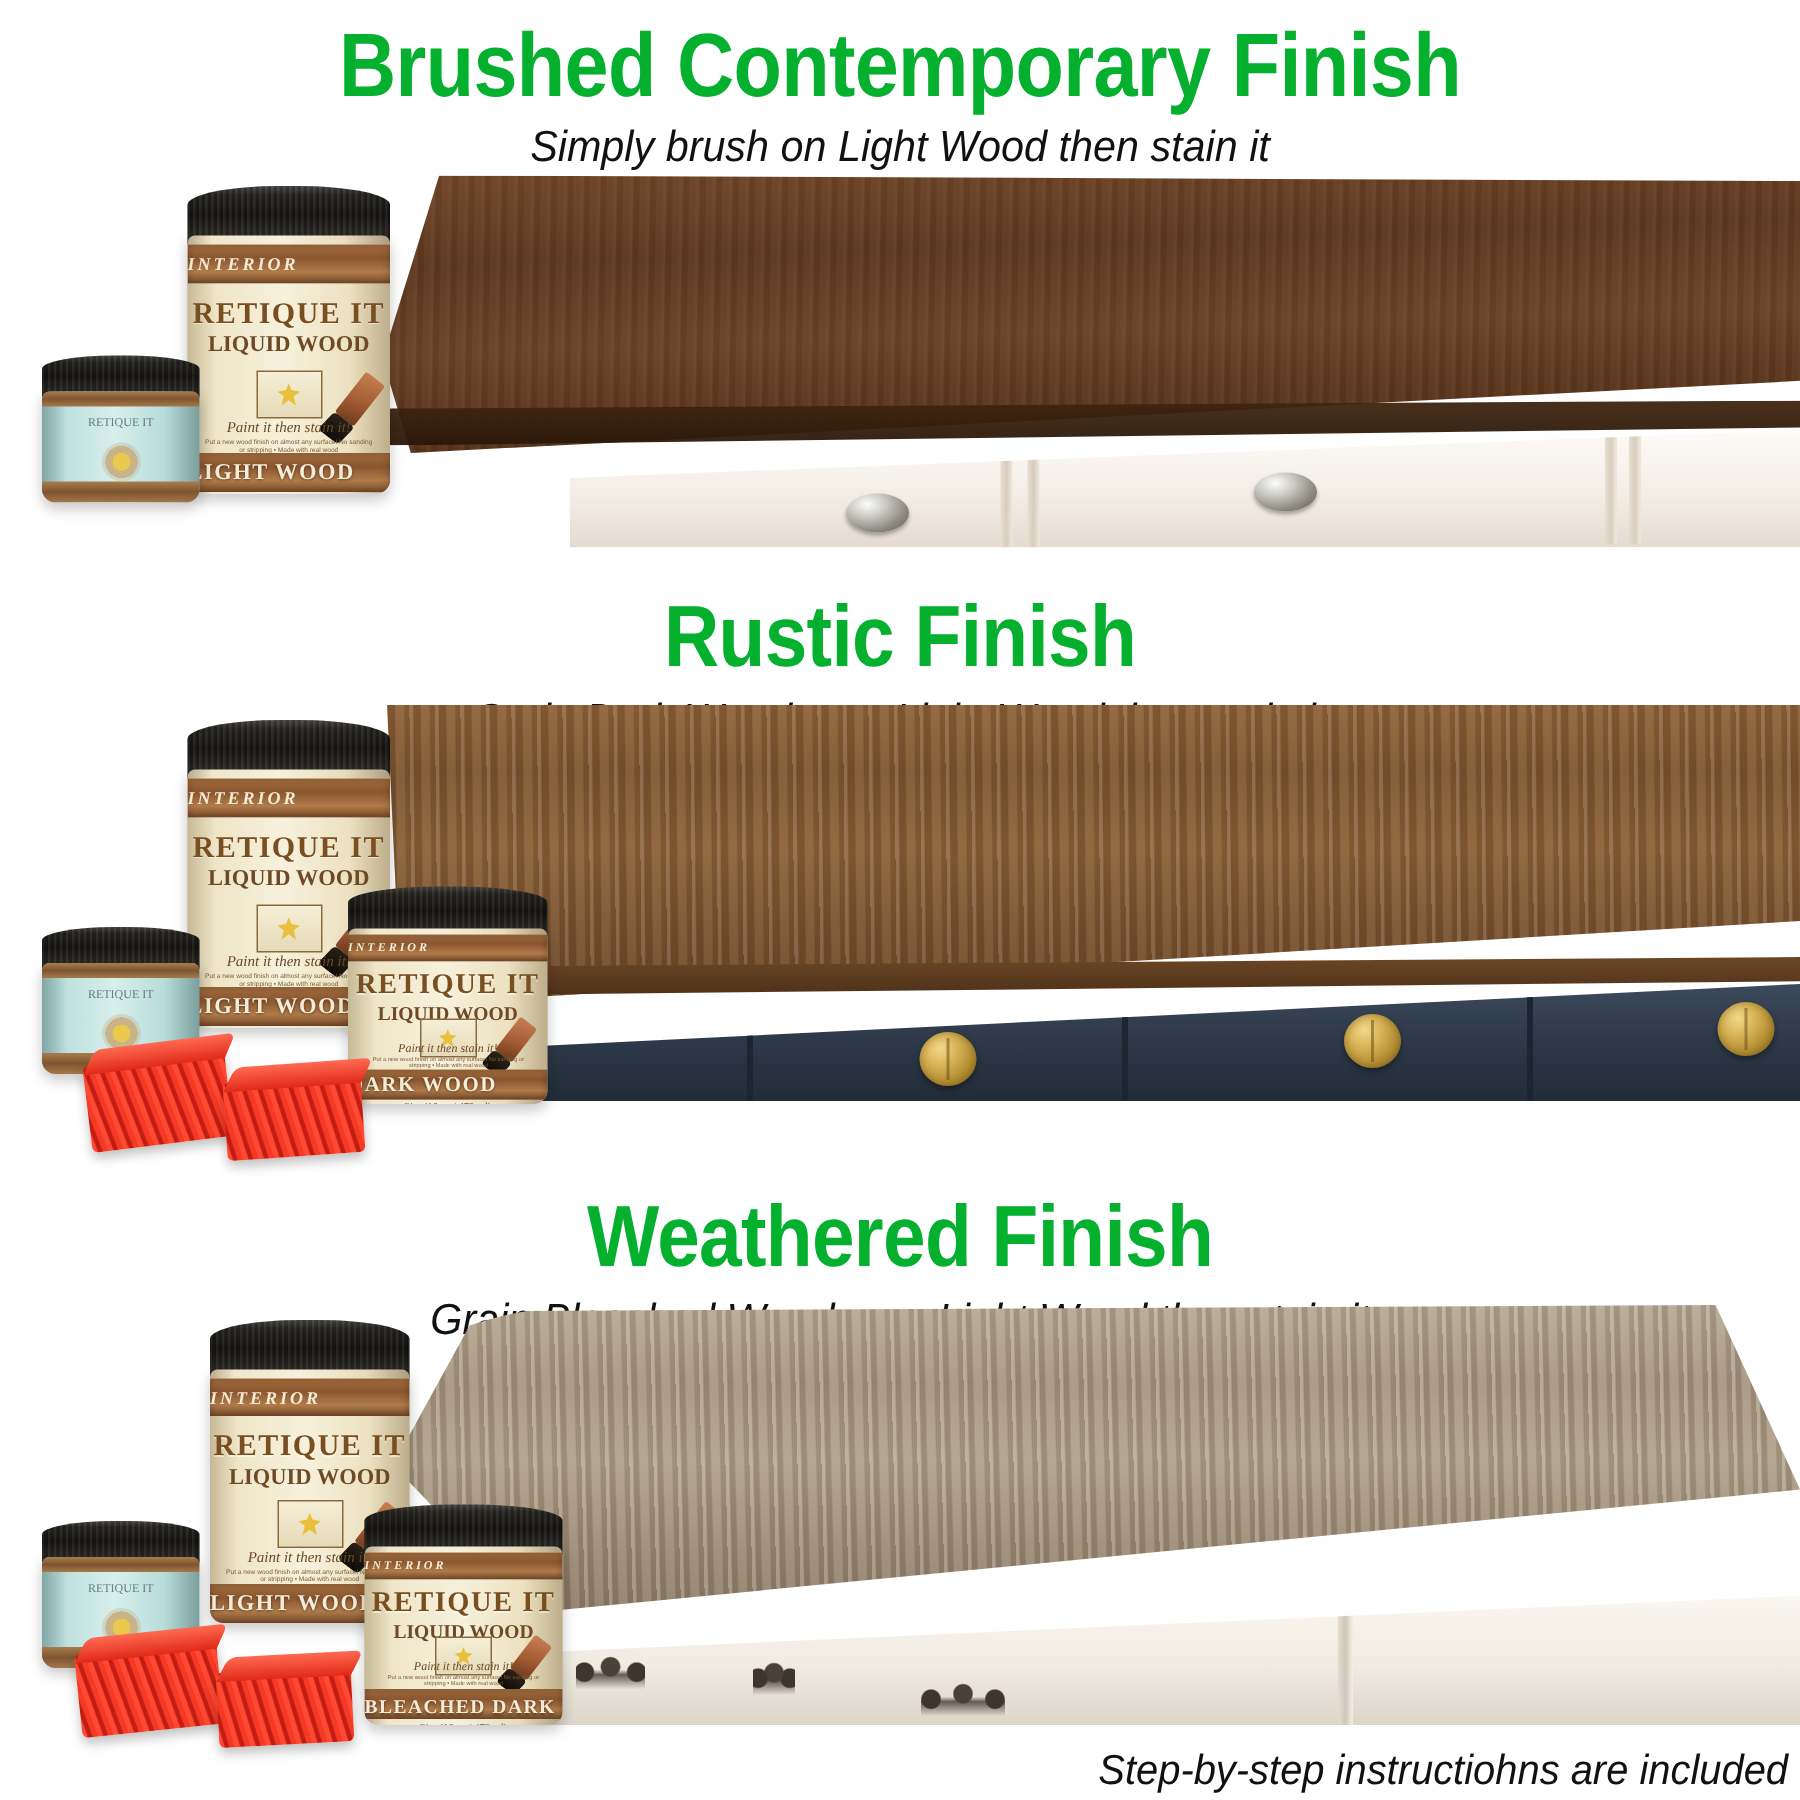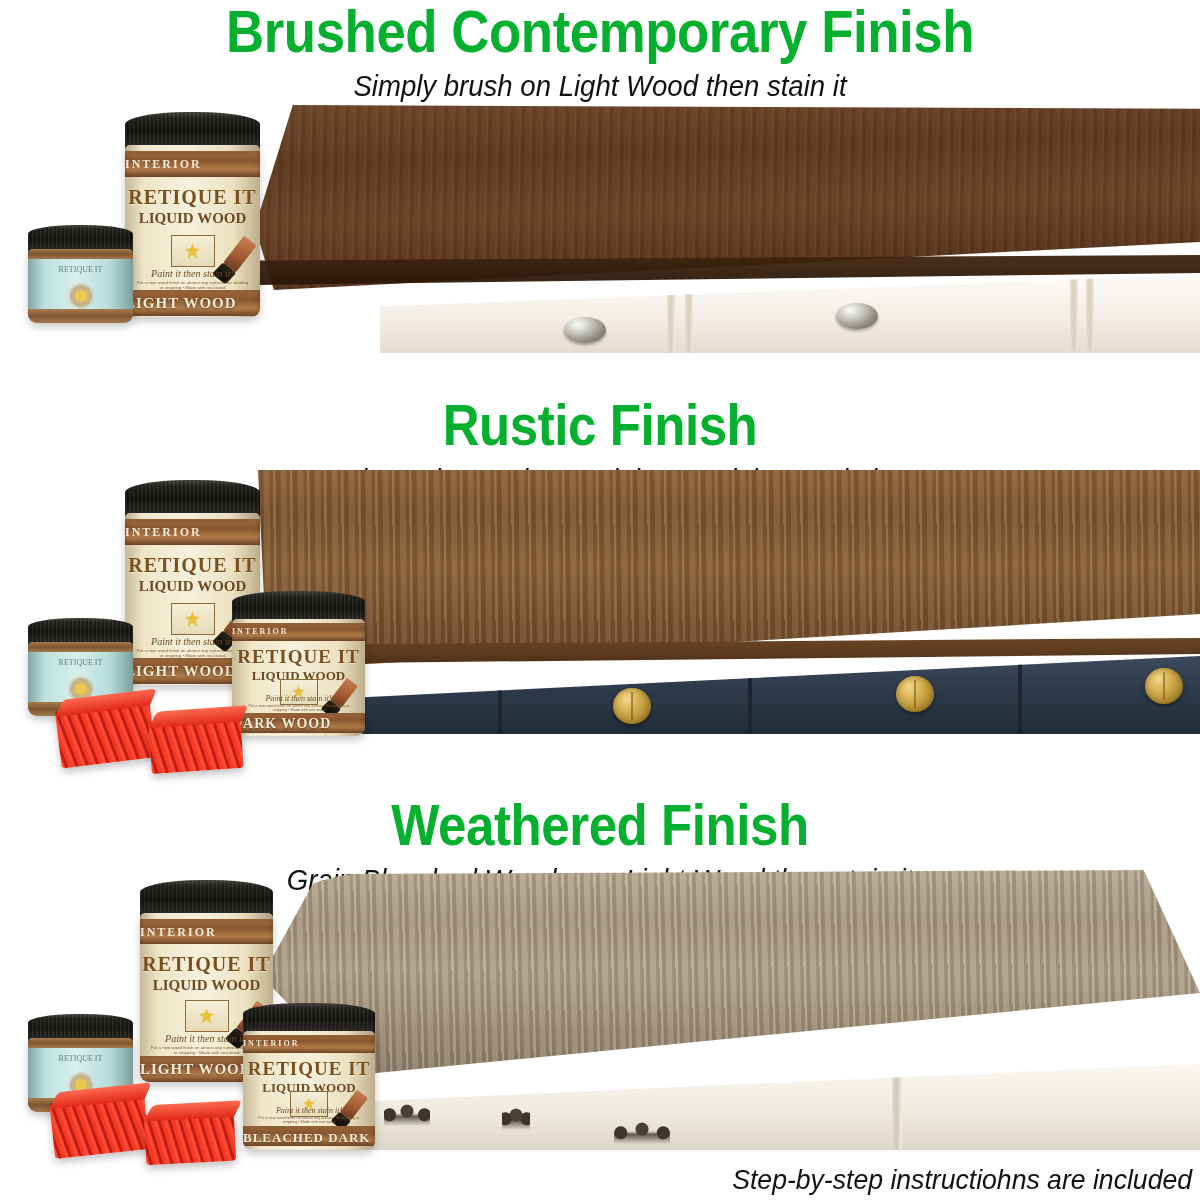--- a/index.html
+++ b/index.html
@@ -4,21 +4,21 @@
 <title>Retique It Liquid Wood Finishes</title>
 <style>
   * { margin:0; padding:0; box-sizing:border-box; }
   html,body { width:1200px; height:1200px; background:#ffffff; overflow:hidden; }
   body { font-family:"Liberation Sans", sans-serif; position:relative; }
 
   .page { position:relative; width:1200px; height:1200px; background:#fff; }
 
   
   .section { position:absolute; left:0; width:1200px; }
-  #sec-1 { top:0;    height:390px; }
+  #sec-1 { top:12px;    height:390px; }
   #sec-2 { top:378px; height:400px; }
   #sec-3 { top:778px; height:422px; }
 
   .heading {
     text-align:center;
     color:#05b02f;
     font-family:"Liberation Sans Narrow","Liberation Sans",sans-serif;
     font-weight:bold;
     letter-spacing:-0.5px;
     line-height:1.0;
@@ -180,21 +180,21 @@
     background:linear-gradient(180deg,#a7703f,#8a5630 35%, #b07b49 70%, #7d4d2a);
     box-shadow:inset 0 0 6px rgba(0,0,0,.3);
   }
   .label-face {
     position:absolute; left:0; width:100%;
     background:linear-gradient(90deg,#c6b995 0%,#efe6c8 14%,#f7f1dc 48%,#ece1c0 80%,#bdae8b 100%);
     text-align:center; color:#6e4a22; overflow:hidden;
   }
   .t-interior {
     font-family:"Liberation Serif", serif; font-weight:bold;
-    color:#f3ead2; letter-spacing:2px;
+    color:#f3ead2; letter-spacing:2px;font-style:italic;
   }
   .t-retique {
     font-family:"Liberation Serif", serif; font-weight:bold;
     color:#7a4f20; letter-spacing:1px; text-shadow:0 1px 0 rgba(255,255,255,.5);
   }
   .t-liquidwood {
     font-family:"Liberation Serif", serif; font-weight:bold; color:#6d4a25;
   }
   .t-tag { font-family:"Liberation Serif", serif; font-style:italic; color:#6b4a26; }
   .t-fine { color:#7b5c36; line-height:1.15; }

